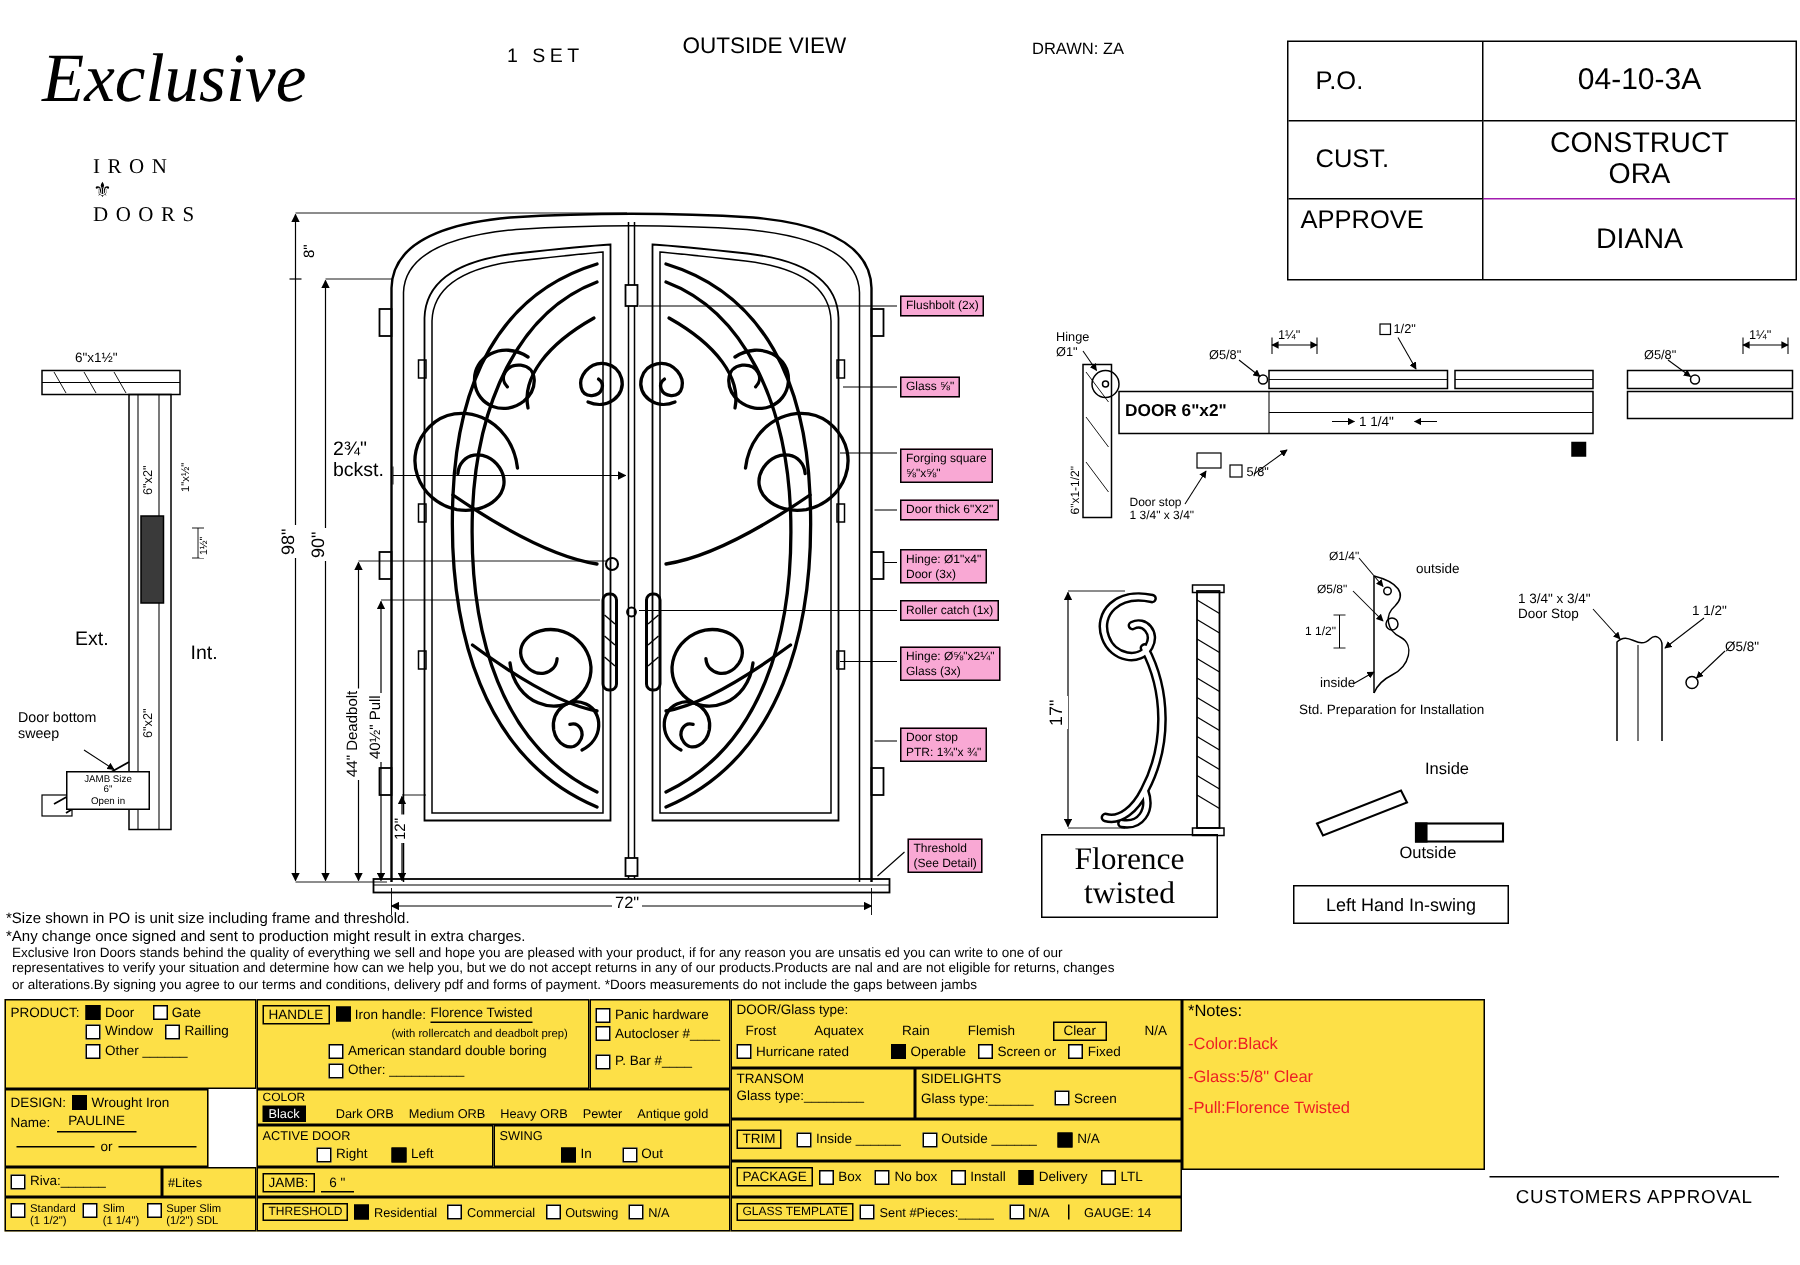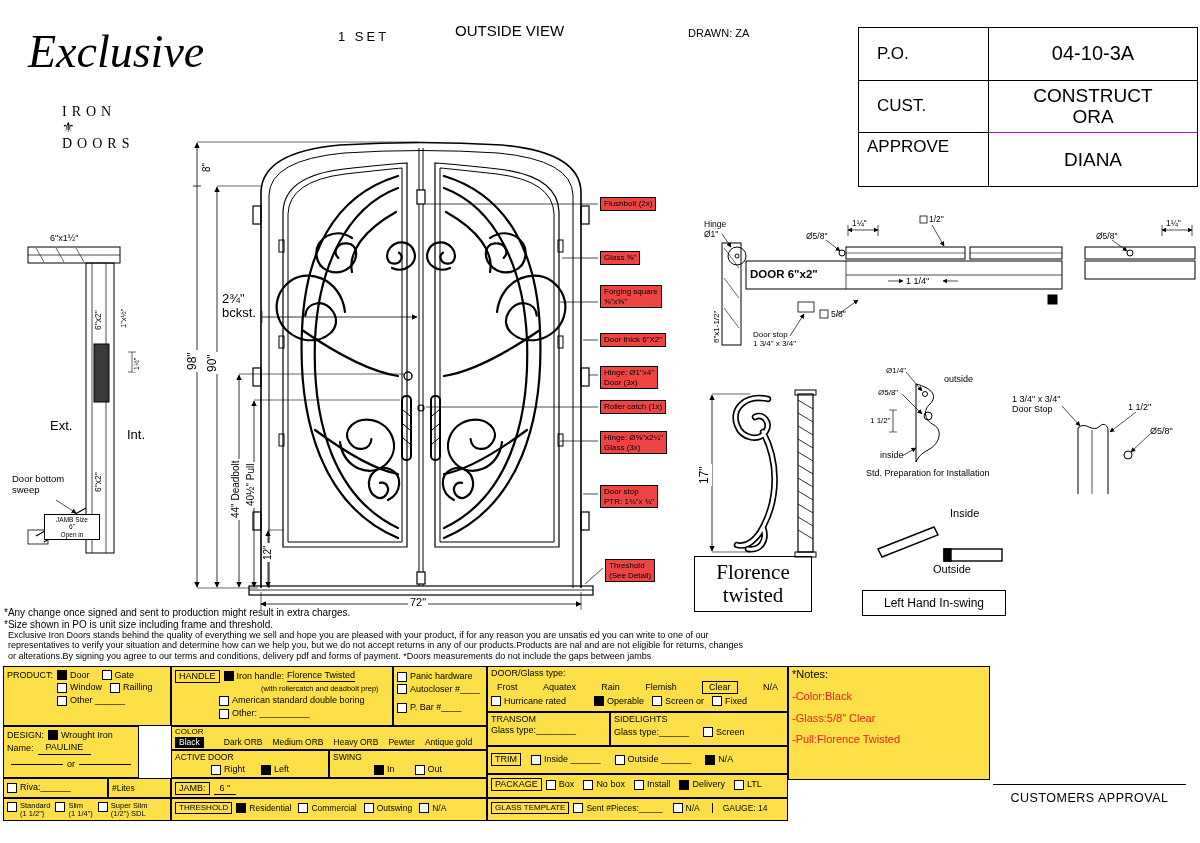--- a/index.html
+++ b/index.html
@@ -1,21 +1,21 @@
 <!DOCTYPE html>
 <html><head>
 <meta charset="utf-8">
 <style>
   html,body{margin:0;padding:0;background:#fff}
   #page{position:relative;width:1200px;height:843px;background:#fff;color:#000;
         font-family:"Liberation Sans",sans-serif;overflow:hidden}
   .lbl{position:absolute;font-size:9px;line-height:1.15;white-space:pre-line}
   .rot{transform:rotate(-90deg);transform-origin:0 0;white-space:nowrap;background:#fff;padding:0 2px}
   .wbg{background:#fff;padding:0 2px}
-  .callout{position:absolute;border:1px solid #000;background:#ef4444;padding:1px 3px;
+  .callout{position:absolute;border:1px solid #000;background:#f9a8d4;padding:1px 3px;
            font-size:8px;line-height:1.2;white-space:pre-line}
   .cell{position:absolute;border:1px solid #000;box-sizing:border-box;font-size:9px;
         line-height:1.25;padding:1px 3px;overflow:hidden;background:#fde047}
   .frow{display:flex;align-items:center;white-space:nowrap;margin:1.5px 0}
   .cb{display:inline-block;width:8px;height:8px;border:1px solid #000;margin:0 3px 0 0;
       vertical-align:-1px;flex:none;background:#fff}
   .cb.on{background:#000}
   .u{border-bottom:1px solid #000}
   .hdrbox{border:1px solid #000;padding:0 3px;display:inline-block;margin-right:4px}
   .boxed{border:1px solid #000;padding:0 6px}
@@ -254,21 +254,21 @@
   <div class="lbl rot" style="left:206px;top:374px;font-size:12px">90"</div>
   <div class="lbl" style="left:222px;top:292px;font-size:13px;line-height:1.05">2¾"
 bckst.</div>
   <div class="lbl rot" style="left:230px;top:520px;font-size:10px">44" Deadbolt</div>
   <div class="lbl rot" style="left:245px;top:508px;font-size:10px">40½" Pull</div>
   <div class="lbl rot" style="left:262px;top:562px;font-size:10px">12"</div>
   <div class="lbl wbg" style="left:408px;top:596px;font-size:11px">72"</div>
 
   <div class="callout" style="left:600px;top:197px">Flushbolt (2x)</div>
   <div class="callout" style="left:600px;top:251px">Glass ⅝"</div>
-  <div class="callout" style="left:600px;top:285px">Forging square
+  <div class="callout" style="left:600px;top:299px">Forging square
 ⅝"x⅝"</div>
   <div class="callout" style="left:600px;top:333px">Door thick 6"X2"</div>
   <div class="callout" style="left:600px;top:366px">Hinge: Ø1"x4"
 Door (3x)</div>
   <div class="callout" style="left:600px;top:400px">Roller catch (1x)</div>
   <div class="callout" style="left:600px;top:431px">Hinge: Ø⅝"x2¼"
 Glass (3x)</div>
   <div class="callout" style="left:600px;top:485px">Door stop
 PTR: 1¾"x ¾"</div>
   <div class="callout" style="left:605px;top:559px">Threshold
@@ -317,22 +317,22 @@
   <div class="lbl" style="left:1012px;top:394px;font-size:9px">1 3/4" x 3/4"
 Door Stop</div>
   <div class="lbl" style="left:1128px;top:402px;font-size:9px">1 1/2"</div>
   <div class="lbl" style="left:1150px;top:426px;font-size:9px">Ø5/8"</div>
 
   <div class="lbl" style="left:950px;top:507px;font-size:11px">Inside</div>
   <div class="lbl" style="left:933px;top:563px;font-size:11px">Outside</div>
   <div style="position:absolute;left:862px;top:590px;width:142px;height:24px;border:1.5px solid #000;display:flex;align-items:center;justify-content:center;font-size:12px">Left Hand In-swing</div>
 
   <div style="position:absolute;left:4px;top:607px;width:740px">
+    <div class="lbl" style="position:static;font-size:10px">*Size shown in PO is unit size including frame and threshold.</div>
     <div class="lbl" style="position:static;font-size:10px">*Any change once signed and sent to production might result in extra charges.</div>
-    <div class="lbl" style="position:static;font-size:10px">*Size shown in PO is unit size including frame and threshold.</div>
     <div class="lbl" style="position:static;font-size:9px;padding-left:4px">Exclusive Iron Doors stands behind the quality of everything we sell and hope you are pleased with your product, if for any reason you are unsatis ed you can write to one of our</div>
     <div class="lbl" style="position:static;font-size:9px;padding-left:4px">representatives to verify your situation and determine how can we help you, but we do not accept returns in any of our products.Products are  nal and are not eligible for returns, changes</div>
     <div class="lbl" style="position:static;font-size:9px;padding-left:4px">or alterations.By signing you agree to our terms and conditions, delivery pdf and forms of payment. *Doors measurements do not include the gaps between jambs</div>
   </div>
 
   <div class="cell" style="left:3px;top:666px;width:168px;height:60px">
     <div class="frow">
       <span style="margin-right:4px">PRODUCT:</span>
       <span class="cb on"></span>
       <span>Door</span>

